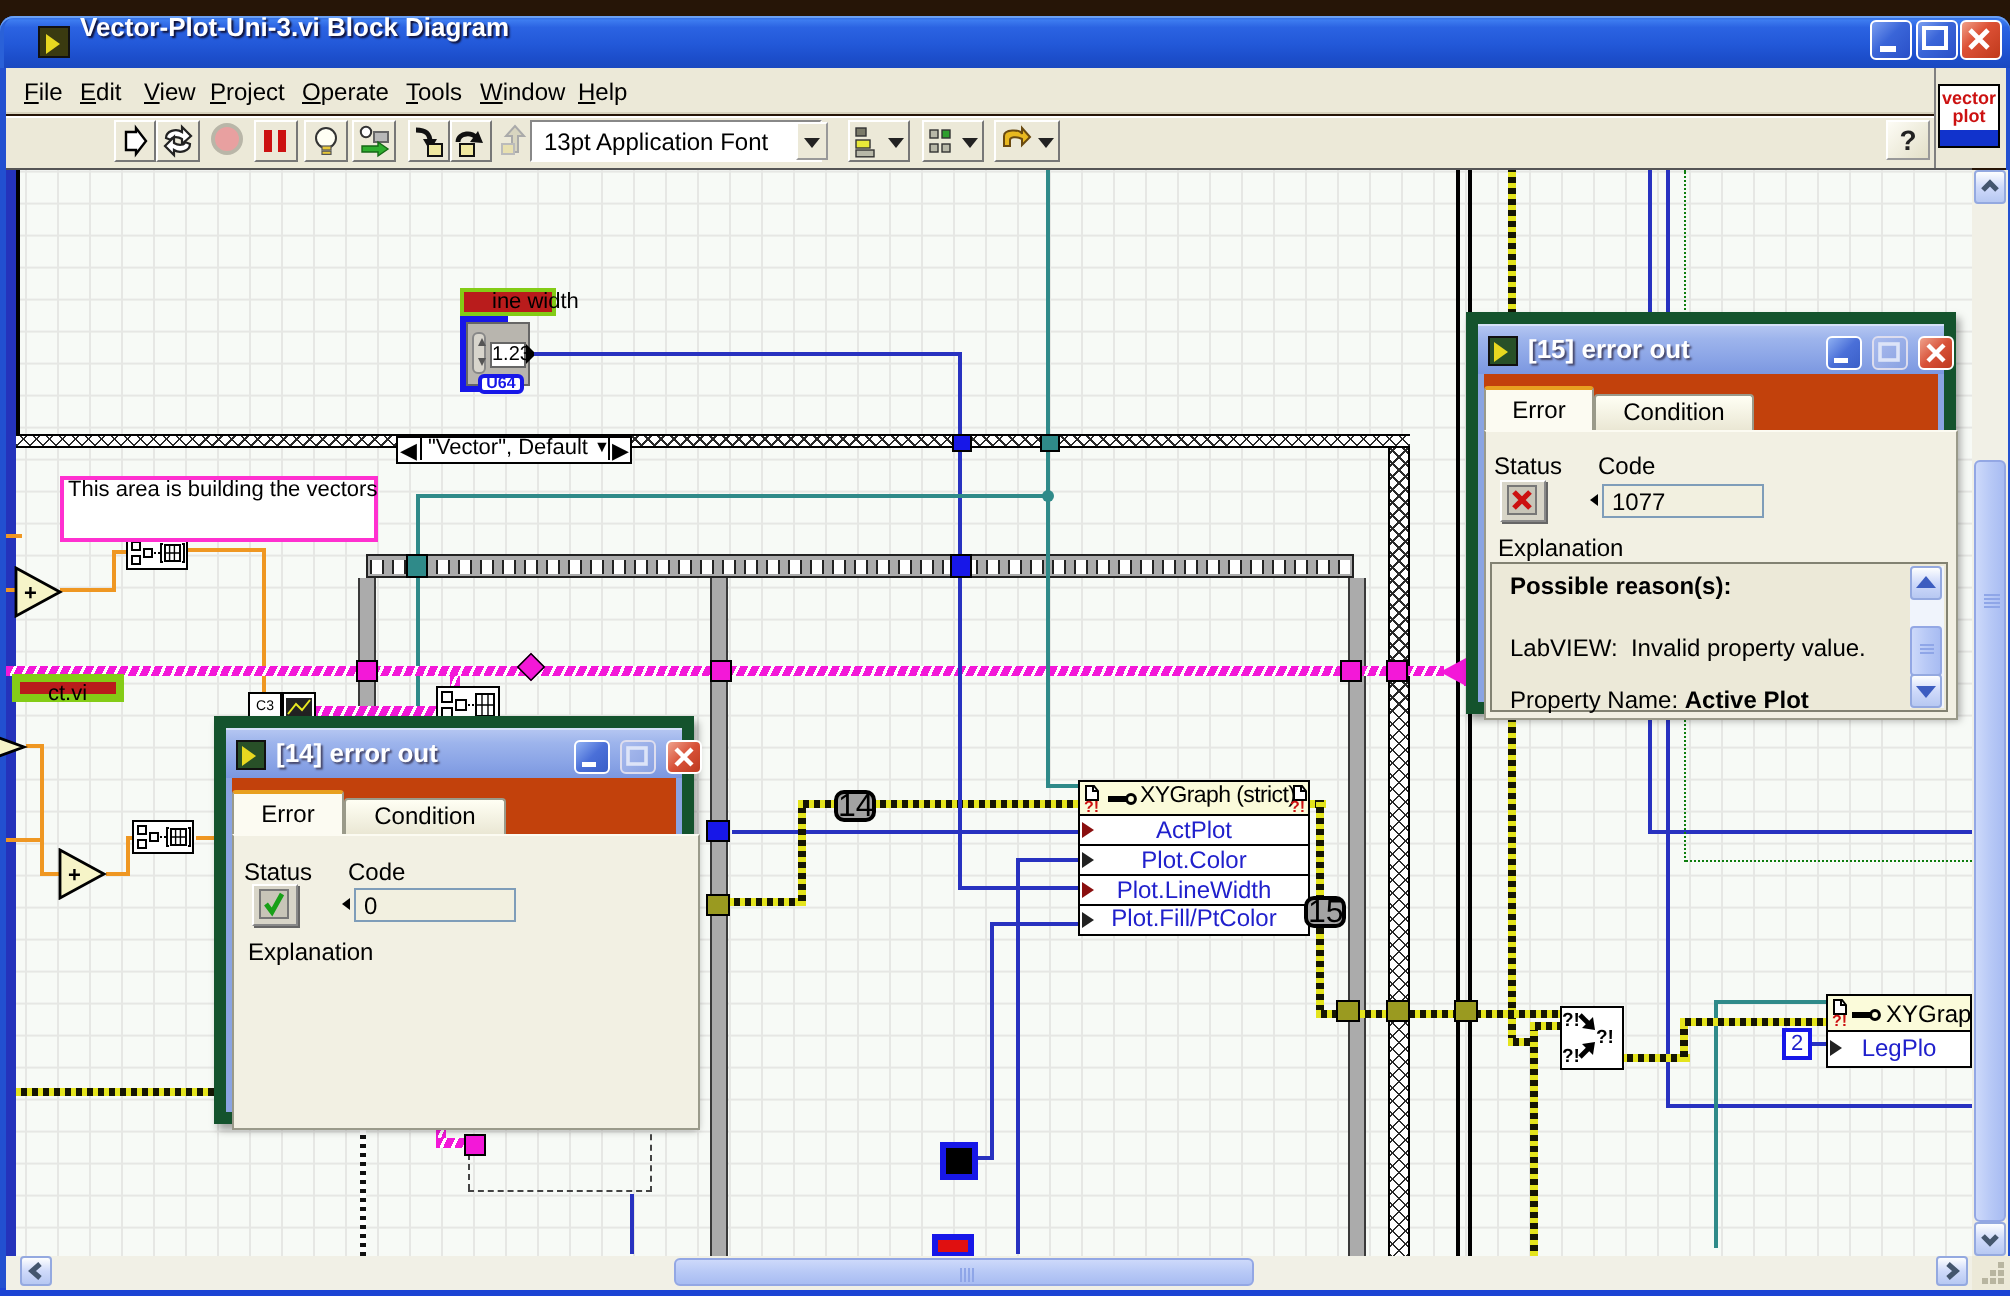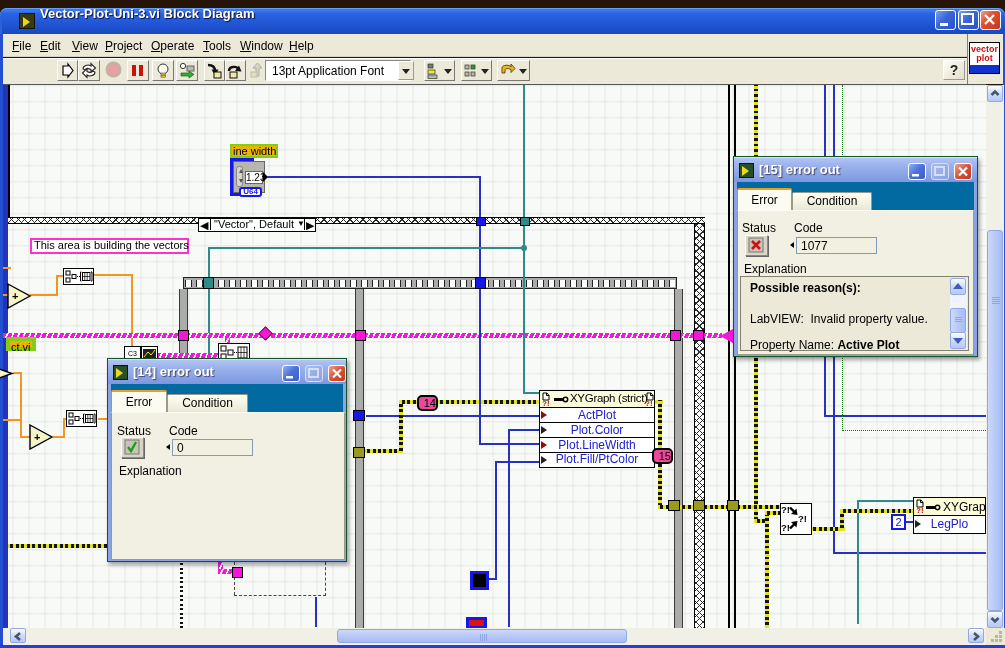--- a/index.html
+++ b/index.html
@@ -44,28 +44,28 @@
 .bw{background:#2832c0}
 .tw{background:#2f8a89}
 .pk{height:5px;background:repeating-linear-gradient(115deg,#f318d8 0 3.6px,#ffffff 3.6px 5.2px)}
 .pkv{width:5px;background:repeating-linear-gradient(-65deg,#f318d8 0 3.6px,#ffffff 3.6px 5.2px)}
 .psq{width:11px;height:11px;background:#f318d8;border:1px solid #000}
 .or{background:#ef9722}
 .gband{background:#ababab;border-left:1px solid #3a3a3a;border-right:1px solid #3a3a3a;width:9px}
 .checker{background-color:#fff;background-image:repeating-linear-gradient(45deg,#2a2a2a 0 0.9px,transparent 0.9px 4.6px),repeating-linear-gradient(-45deg,#2a2a2a 0 0.9px,transparent 0.9px 4.6px);border-top:1px solid #000;border-bottom:1px solid #000}
 .checkv{background-color:#fff;background-image:repeating-linear-gradient(45deg,#2a2a2a 0 0.9px,transparent 0.9px 4.6px),repeating-linear-gradient(-45deg,#2a2a2a 0 0.9px,transparent 0.9px 4.6px);border-left:1px solid #000;border-right:1px solid #000}
 .blk{background:#000}
-.lbl{background:#eab308;border:4px solid #84cc16;font-size:11px;color:#000;padding:0 1px;white-space:nowrap}
-.numlbl{background:#ec4899;border:2px solid #000;border-radius:5px;font-size:11px;color:#000;text-align:right}
+.lbl{background:#b91c1c;border:4px solid #84cc16;font-size:11px;color:#000;padding:0 14px;white-space:nowrap}
+.numlbl{background:#a3a3a3;border:2px solid #000;border-radius:5px;font-size:16px;color:#000;text-align:right}
 
 .pnode{border:1px solid #000;background:#fff}
 .pnhead{background:#fbfbda;border-bottom:1px solid #000;position:relative;font-size:12px;color:#000}
 .pnrow{position:relative;font-size:12px;color:#2020cc;text-align:center;border-bottom:1px solid #000}
 
-.dlg{border:1px solid #14532d;background:#0369a1;box-shadow:2px 3px 4px rgba(0,0,0,.35)}
+.dlg{border:6px solid #14532d;background:#c2410c;box-shadow:2px 3px 4px rgba(0,0,0,.35)}
 .dlgframe{position:absolute;inset:0;border:3px solid #8aa4e2;border-top:none}
 .dlgtitle{position:absolute;left:0;top:0;right:0;height:25px;
  background:linear-gradient(180deg,#b7c8f2 0%,#9db4ec 30%,#8aa4e6 70%,#7b97e0 100%);
  box-shadow:inset 0 1px 0 #d5e0f8}
 .dtext{position:absolute;left:25px;top:5px;color:#fff;font-weight:bold;font-size:13px;text-shadow:1px 1px 1px #446}
 .dbtn{position:absolute;top:6px;width:18px;height:17px;border-radius:3px;border:1px solid #fff;color:#fff;
  background:linear-gradient(135deg,#8fb0f2 0%,#4a6fd8 50%,#3a5fc8 100%)}
 .dbtn.dis{background:linear-gradient(135deg,#aabcee,#8aa2e2);border-color:#dde}
 .dbtn.close{background:linear-gradient(135deg,#efa28c 0%,#d85138 50%,#bd3a20 100%)}
 .tab{position:absolute;font-size:12px;color:#000;text-align:center;border:1px solid #9a9a8a;border-bottom:none;border-radius:2px 2px 0 0}
@@ -360,21 +360,21 @@
 
 <div class="abs lbl" style="left:6px;top:337px;height:14px;line-height:12px">ct.vi</div>
 <div class="abs" style="left:124px;top:346px;width:17px;height:16px;background:#fff;border:1px solid #000;font-size:7px;line-height:14px;text-align:center">C3</div>
 <div class="abs" style="left:141px;top:346px;width:17px;height:16px;background:#fff;border:1px solid #000">
   <svg width="15" height="14">
         <rect x="1" y="2" width="13" height="10" fill="#222"></rect>
         <path d="M2 10 L6 5 L9 8 L13 3" stroke="#e8e820" fill="none"></path>
       </svg>
 </div>
 
-<div class="abs" style="left:30px;top:238px;width:159px;height:16px;background:#fff;border:2px solid #ff30d0;font-size:11px;line-height:11px;color:#000;white-space:nowrap;padding-left:2px">This area is building the vectors</div>
+<div class="abs" style="left:30px;top:238px;width:159px;height:33px;background:#fff;border:2px solid #ff30d0;font-size:11px;line-height:11px;color:#000;white-space:nowrap;padding-left:2px">This area is building the vectors</div>
 
 <div class="abs" style="left:470px;top:571px;width:19px;height:19px;background:#000;border:3px solid #1717e8"></div>
 <div class="abs" style="left:466px;top:617px;width:21px;height:12px;background:#e01010;border:3px solid #1717e8"></div>
 
 <div class="abs pnode" style="left:539px;top:390px;width:116px;height:78px">
  <div class="pnhead" style="height:17px">
    <svg class="abs" style="left:2px;top:1px" width="8" height="9">
           <path d="M1 1 L5 1 L7 3.5 L7 8 L1 8 Z" fill="#fff" stroke="#000"></path>
           <path d="M4.5 1 L4.5 3.5 L7 3.5" fill="none" stroke="#000"></path>
         </svg>

